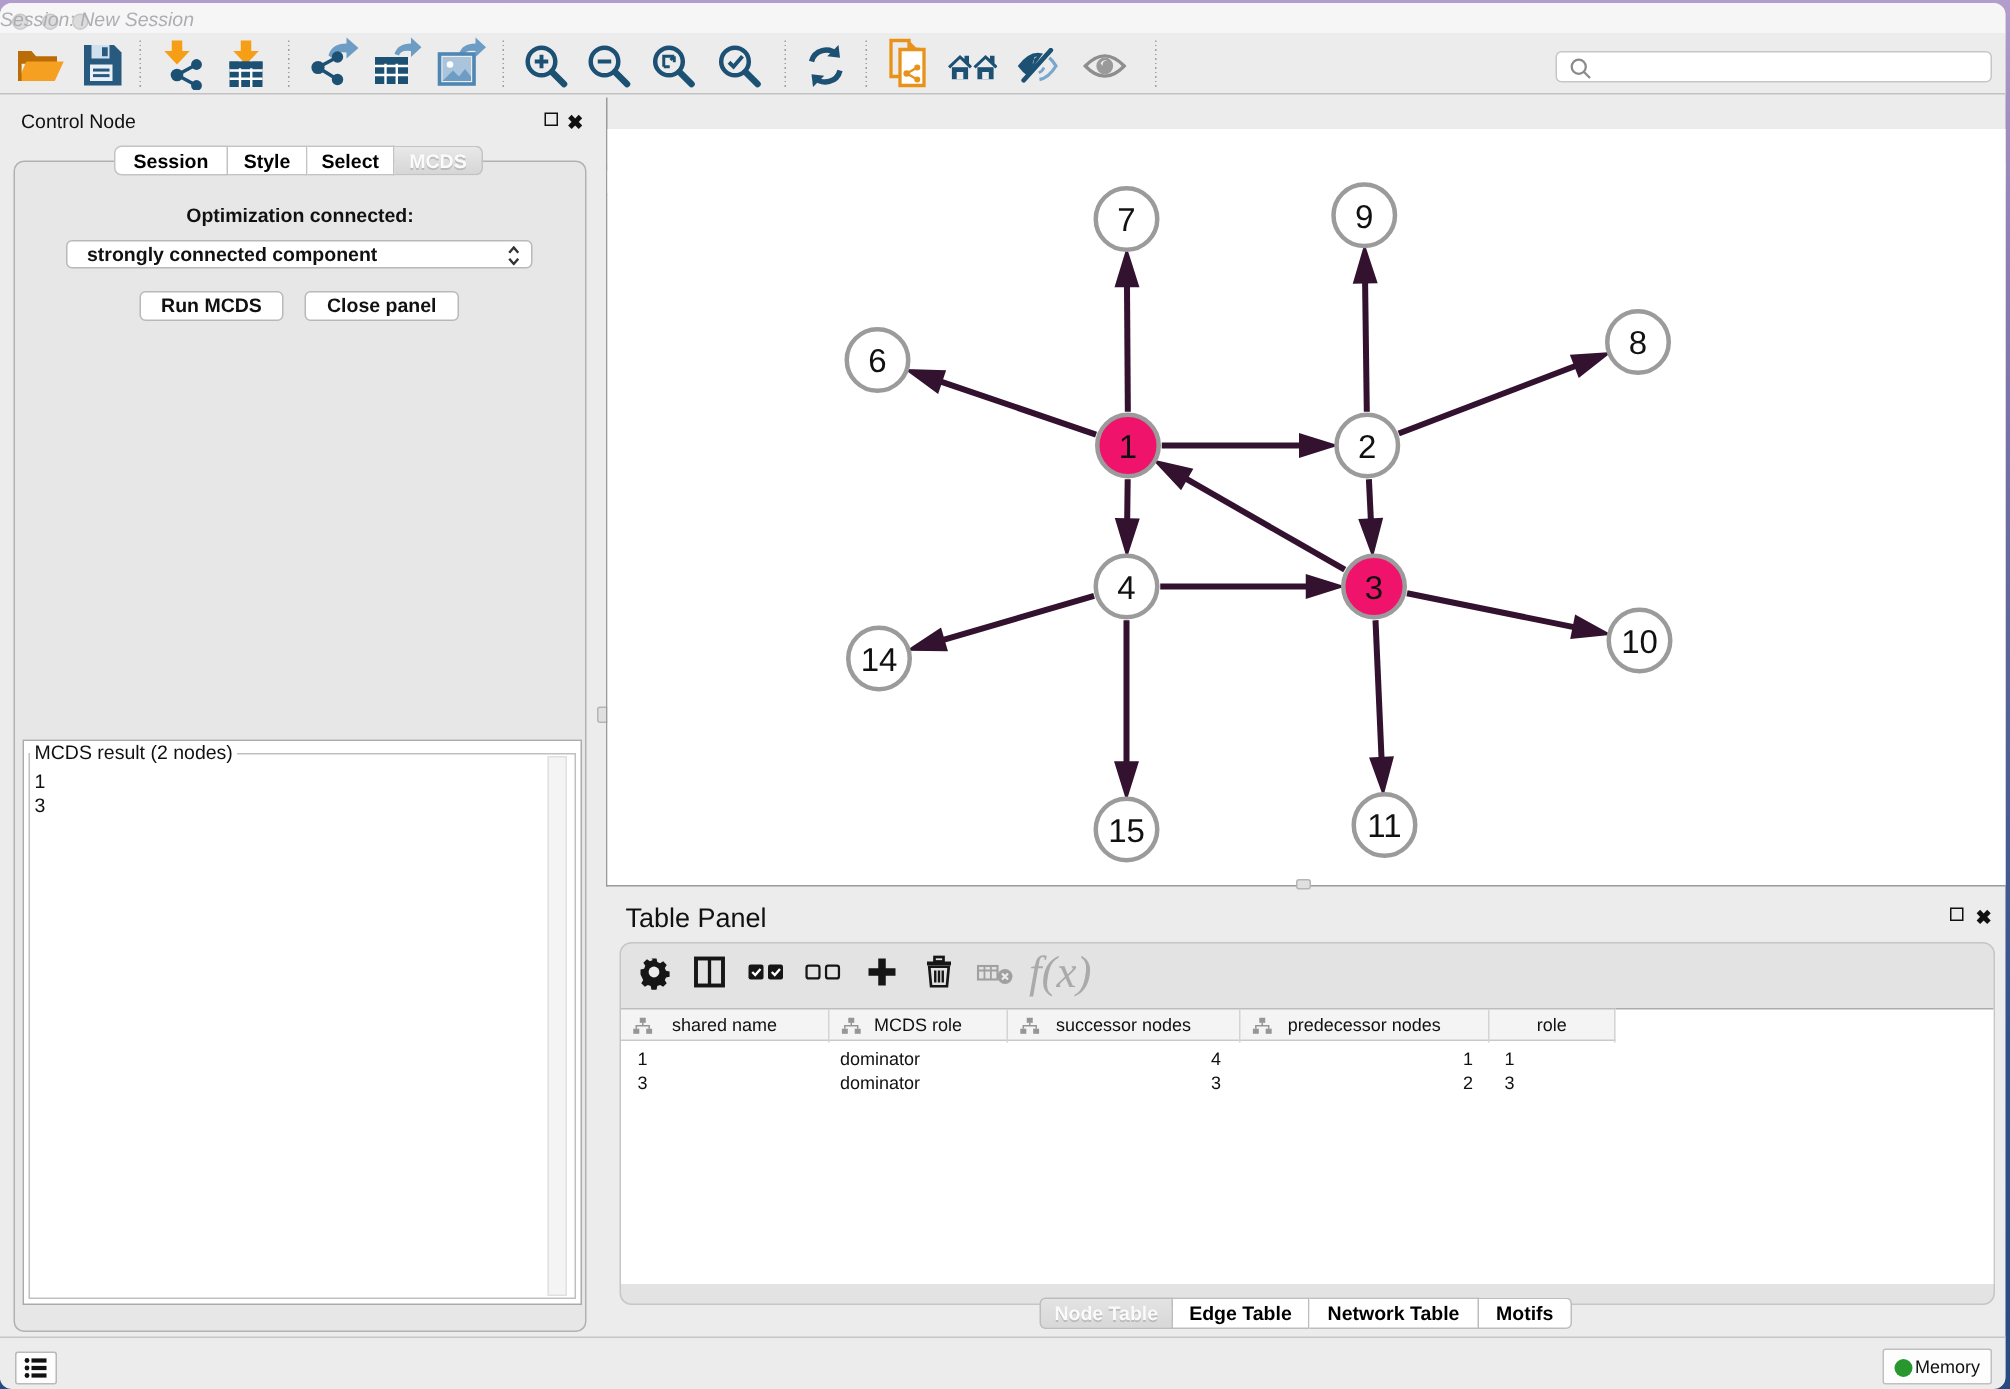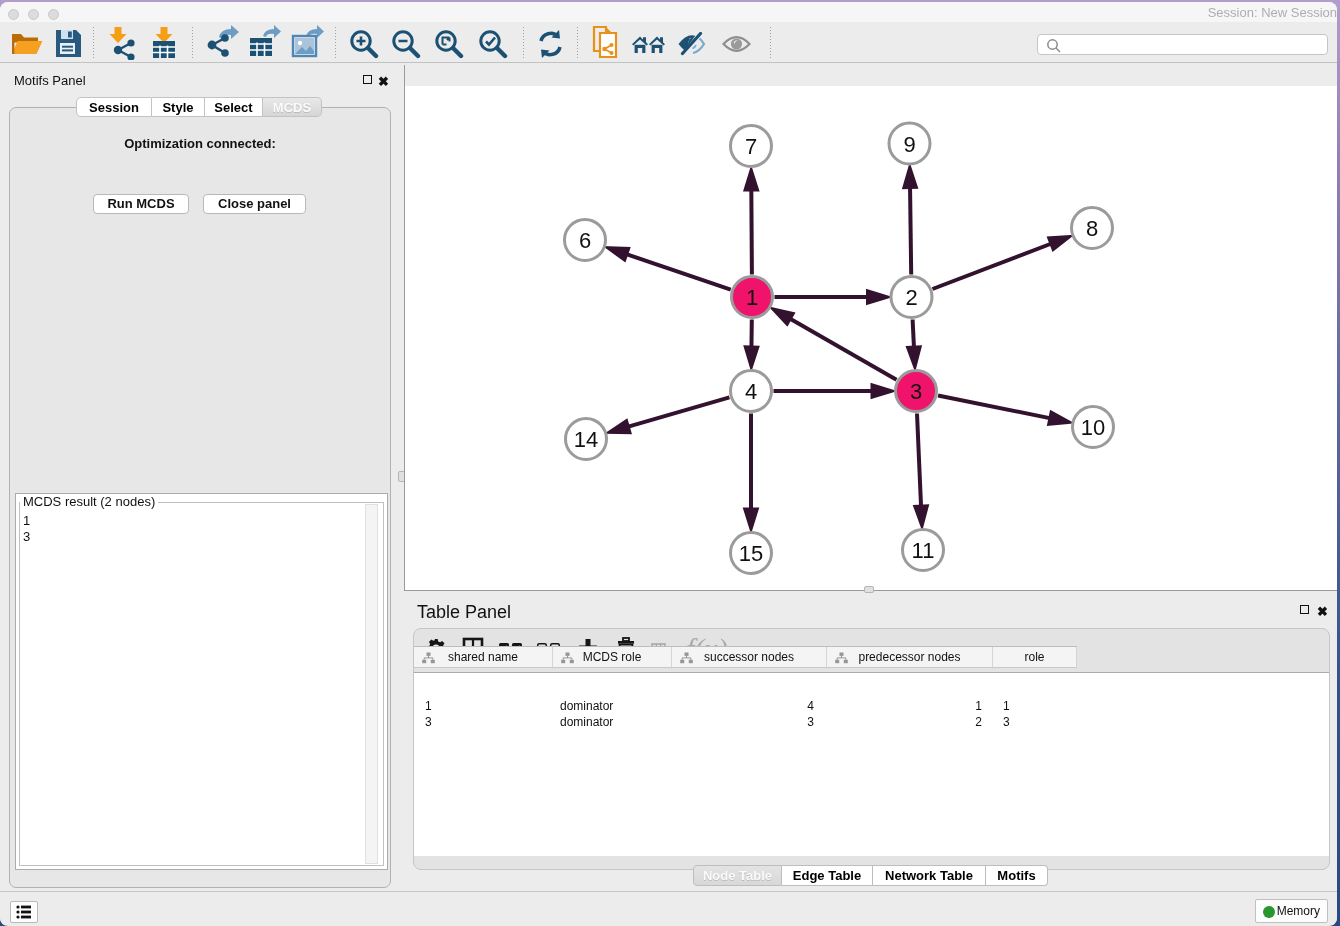--- a/index.html
+++ b/index.html
@@ -2,21 +2,21 @@
 <html><head>
 <meta charset="utf-8">
 <style>
 *{margin:0;padding:0;box-sizing:border-box}
 html,body{width:1340px;height:926px;overflow:hidden}
 body{font-family:"Liberation Sans",sans-serif;}
 #desktop{position:absolute;left:0;top:0;width:1340px;height:926px;background:linear-gradient(180deg,#b29dcc 0%,#8f7fb4 18%,#5f6698 45%,#31518b 75%,#274a80 100%);}
 #win{position:absolute;left:0;top:2px;width:1337px;height:924px;background:#ececec;border-radius:8px 8px 8px 8px;overflow:hidden;}
 #titlebar{position:absolute;left:0;top:0;width:100%;height:21px;background:#f6f6f6;border-bottom:1px solid #d8d8d8;}
 .tl{position:absolute;top:7px;width:11px;height:11px;border-radius:50%;background:#dcdcdc;border:1px solid #c9c9c9;}
-#title-text{position:absolute;top:3px;width:100%;text-align:right;font-size:13px;color:#b0adb2;}
+#title-text{position:absolute;top:3px;width:100%;text-align:left;font-size:13px;color:#b0adb2;font-style:italic;}
 #toolbar{position:absolute;left:0;top:20px;width:100%;height:41px;background:#ececec;border-bottom:1px solid #c2c2c2;}
 .sep{position:absolute;top:5px;height:32px;width:1px;background-image:repeating-linear-gradient(180deg,#9f9f9f 0 1px,transparent 1px 3px);}
 .ticon{position:absolute;top:3px;}
 #searchbox{position:absolute;left:1037px;top:12px;width:291px;height:21px;background:#fff;border:1px solid #c6c6c6;border-radius:4px;}
 
 #cp-title{position:absolute;left:14px;top:71px;font-size:13px;color:#111;}
 .wbtn{position:absolute;font-size:13px;color:#111;}
 #cp-tabs{position:absolute;left:76px;top:95px;height:20px;display:flex;font-size:13px;}
 .tab{height:20px;line-height:19px;text-align:center;background:#fff;border:1px solid #c3c3c3;border-left:none;color:#000;font-weight:bold;}
 .tab:first-child{border-left:1px solid #c3c3c3;border-radius:5px 0 0 5px;}
@@ -33,21 +33,21 @@
 .grip{position:absolute;background:#e0e0e0;border:1px solid #b5b5b5;border-radius:2px;}
 
 #netwin{position:absolute;left:404px;top:63px;width:933px;height:526px;border-left:1px solid #9a9a9a;border-bottom:1px solid #9a9a9a;}
 #net-titlebar{position:absolute;left:0;top:0;width:100%;height:21px;background:linear-gradient(180deg,#f5f5f5,#d9d9d9);border-bottom:1px solid #9c9c9c;margin-top:44px;}
 #net-title{position:absolute;top:3px;width:100%;text-align:center;font-size:12px;font-weight:bold;color:#111;}
 .tl2{position:absolute;top:4px;width:12px;height:12px;border-radius:50%;}
 #canvas{position:absolute;left:0;top:21px;width:933px;height:504px;background:#fff;}
 
 #tp-title{position:absolute;left:417px;top:600px;font-size:18px;color:#111;}
 #tp-body{position:absolute;left:413px;top:626px;width:917px;height:242px;background:#e3e3e3;border:1px solid #c6c6c6;border-radius:8px;}
-#tbl-head{position:absolute;left:414px;top:644px;width:663px;height:22px;z-index:3;background:#f4f4f4;border-top:1px solid #bdbdbd;border-bottom:1px solid #c9c9c9;font-size:12px;color:#111;}
+#tbl-head{position:absolute;left:414px;top:670px;width:663px;height:22px;z-index:3;background:#f4f4f4;border-top:1px solid #bdbdbd;border-bottom:1px solid #c9c9c9;font-size:12px;color:#111;}
 .th{position:absolute;top:0;height:22px;border-right:1px solid #d4d4d4;text-align:center;line-height:21px;}
 #tbl-body{position:absolute;left:414px;top:670px;width:915px;height:184px;border-top:1px solid #ababab;background:#fff;font-size:12px;color:#111;}
 .td{position:absolute;height:15px;line-height:15px;}
 #tp-tabs{position:absolute;left:693px;top:863px;height:21px;display:flex;font-size:13px;}
 .btab{height:21px;line-height:20px;text-align:center;background:#fff;border:1px solid #bdbdbd;border-left:none;color:#000;font-weight:bold;}
 .btab.sel{background:linear-gradient(180deg,#e3e3e3,#d8d8d8);color:#fafafa;text-shadow:0 1px 0 #bbb;border-radius:4px 0 0 4px;border-left:1px solid #bdbdbd;}
 .btab:last-child{border-radius:0 4px 4px 0;}
 
 #statusbar{position:absolute;left:0;top:889px;width:100%;height:34px;background:#ececec;border-top:1px solid #c6c6c6;}
 #listbtn{position:absolute;left:10px;top:9px;width:28px;height:22px;background:#fdfdfd;border:1px solid #b9b9b9;border-radius:2px;}
@@ -187,32 +187,35 @@
         <div class="sep" style="left:577px"></div>
         <div class="sep" style="left:770px"></div>
         <div id="searchbox">
           <svg style="position:absolute;left:8px;top:3px" width="16" height="16" viewBox="0 0 16 16">
             <circle cx="6.5" cy="6.5" r="4.7" fill="none" stroke="#8a8a8a" stroke-width="1.5"></circle>
             <path d="M10 10 L14 14" stroke="#8a8a8a" stroke-width="1.5"></path>
           </svg>
         </div>
   </div>
 
-  <div id="cp-title">Motifs Panel</div>
+  <div id="cp-title">Control Node</div>
   <div class="wbtn" style="left:363px;top:73px;width:9px;height:9px;border:1.5px solid #111;"></div>
   <div class="wbtn" style="left:378px;top:72px;font-weight:bold;">✖</div>
   <div id="cp-pane"></div>
 
   <div id="cp-tabs">
     <div class="tab" style="width:76px">Session</div>
     <div class="tab" style="width:53px">Style</div>
     <div class="tab" style="width:58px">Select</div>
     <div class="tab sel" style="width:59px">MCDS</div>
   </div>
   <div id="opt-label">Optimization connected:</div>
+  <div id="dropdown">strongly connected component<svg style="position:absolute;right:7px;top:3px" width="9" height="13" viewBox="0 0 9 13">
+          <path d="M1.5 4.5 L4.5 1 L7.5 4.5 M1.5 8.5 L4.5 12 L7.5 8.5" fill="none" stroke="#333" stroke-width="1.6"></path>
+        </svg></div>
   <div class="btn" style="left:93px;top:192px;width:96px;">Run MCDS</div>
   <div class="btn" style="left:203px;top:192px;width:103px;">Close panel</div>
   <div id="mcds-box">
     <div id="mcds-border"></div>
     <div id="mcds-legend">MCDS result (2 nodes)</div>
     <div style="position:absolute;left:7px;top:19px;font-size:13px;line-height:16px;color:#111;">1<br>3</div>
     <div style="position:absolute;left:349px;top:10px;width:13px;bottom:5px;background:#f4f4f4;border:1px solid #e0e0e0;"></div>
   </div>
   <div class="grip" style="left:398px;top:469px;width:8px;height:11px;"></div>
 

